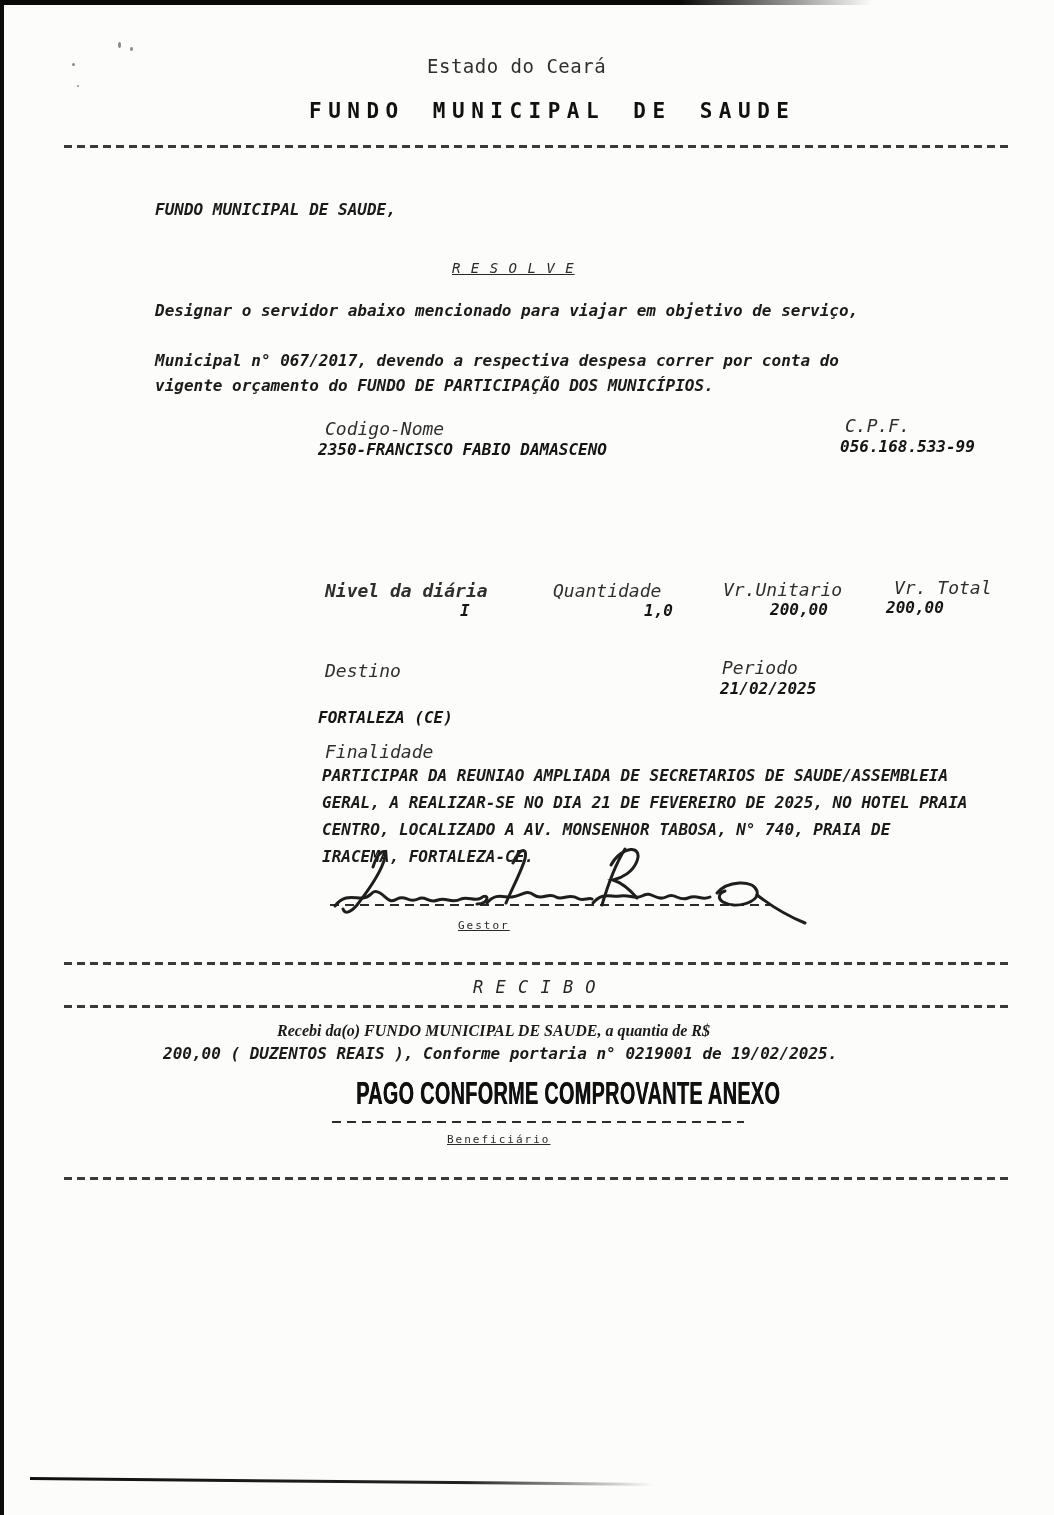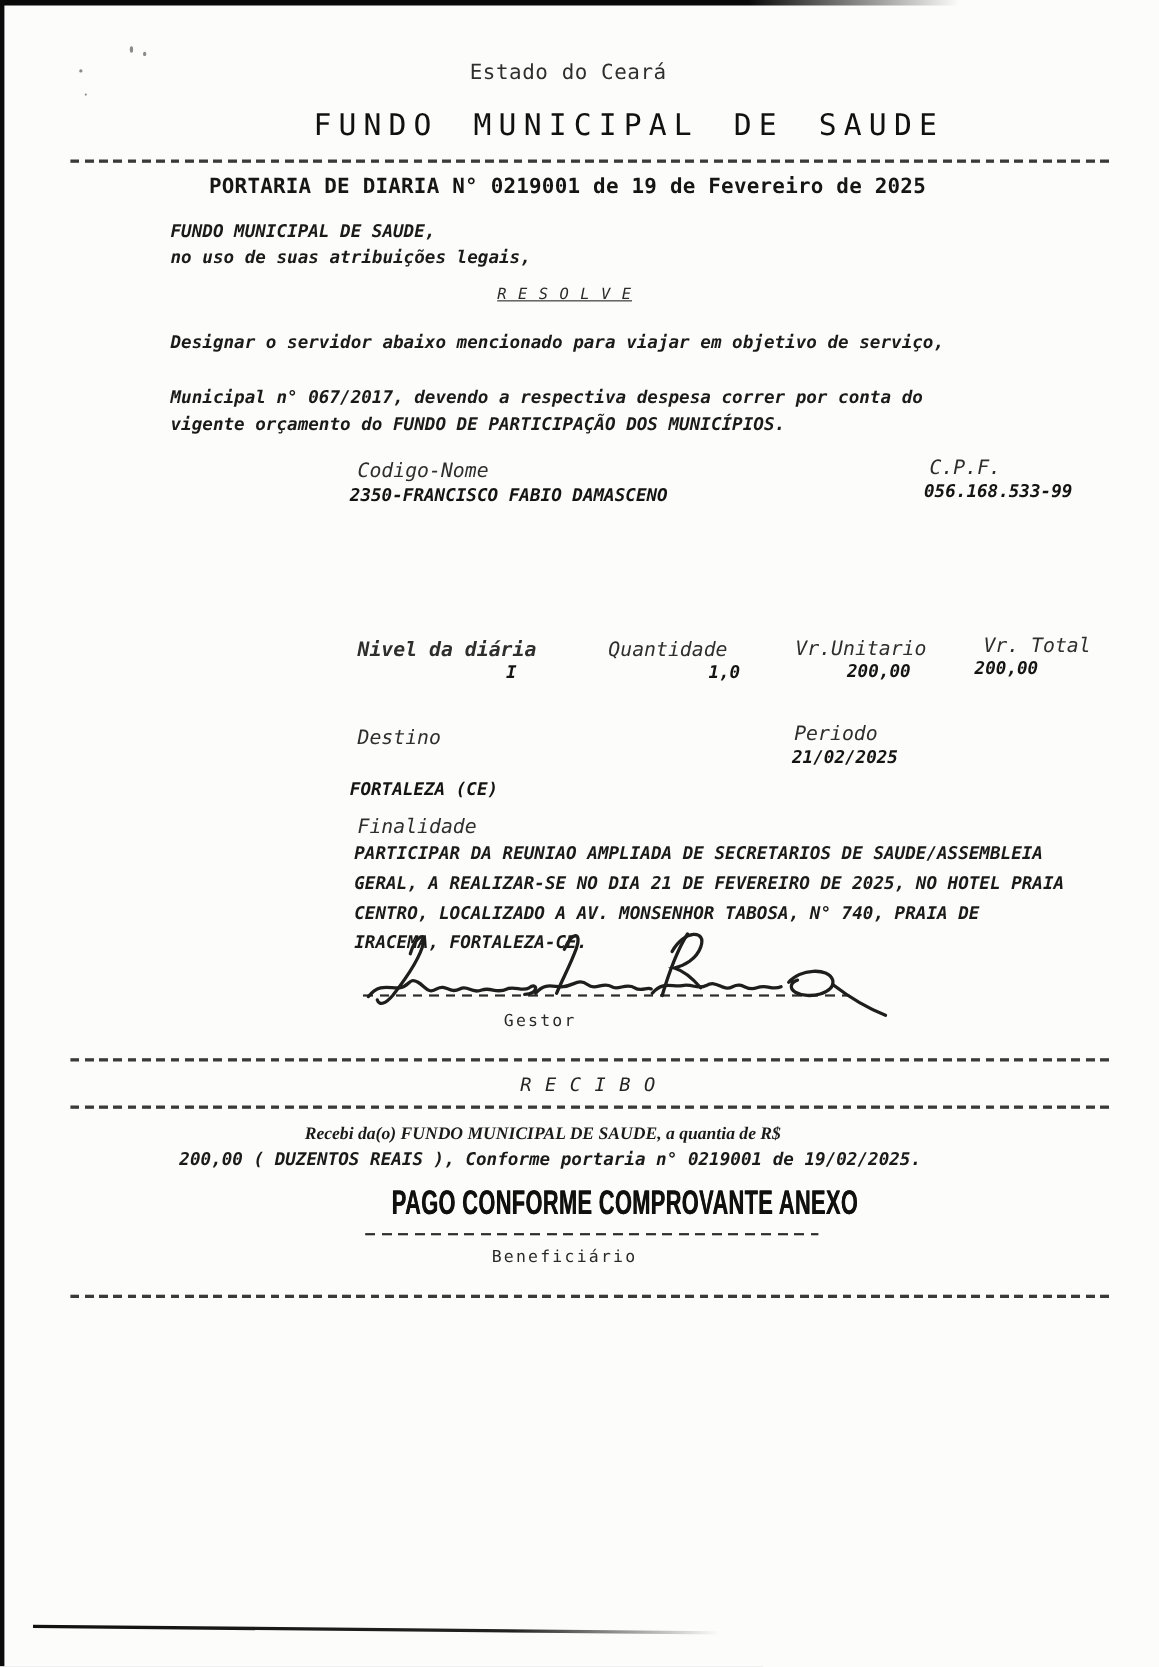--- a/index.html
+++ b/index.html
@@ -25,27 +25,27 @@
   .dash{position:absolute;height:3px;
     background:repeating-linear-gradient(90deg,#3a3a3a 0 8px,rgba(0,0,0,0) 8px 13px);}
   .dash.thin{height:2px;
     background:repeating-linear-gradient(90deg,#2c2c2c 0 9px,rgba(0,0,0,0) 9px 15px);}
 
   .t{position:absolute;white-space:pre;}
   .it{font-style:italic;}
   .b{font-weight:bold;}
 
   .state{font-size:19px;color:#2f2f2f;letter-spacing:0.5px;}
-  .org{font-size:27px;font-weight:normal;letter-spacing:6.5px;word-spacing:9px;color:#111;}
+  .org{font-size:21px;font-weight:bold;letter-spacing:6.5px;word-spacing:9px;color:#111;margin-left:24px;}
   .portaria{font-size:19px;font-weight:bold;letter-spacing:0.2px;color:#161616;}
   .body16{font-size:16px;line-height:25px;color:#1a1a1a;}
   .label{font-size:18px;color:#2e2e2e;}
   .value{font-size:16px;font-weight:bold;color:#141414;}
   .resolve{font-size:14px;color:#2a2a2a;letter-spacing:1px;text-decoration:underline;}
-  .roleline{font-size:15px;letter-spacing:2px;color:#2a2a2a;}
+  .roleline{font-size:11px;letter-spacing:2px;color:#2a2a2a;text-decoration:underline;}
   .recibo-h{font-size:17px;letter-spacing:1px;color:#262626;}
 
   .stamp{
     position:absolute;left:356px;top:1076px;
     font-family:"Liberation Sans", sans-serif;
     font-weight:bold;font-size:31px;color:#101010;
     transform:scaleX(0.64);transform-origin:left top;
     letter-spacing:0.5px;white-space:pre;
     text-shadow:0.6px 0 0 #101010;
   }
@@ -60,24 +60,22 @@
   <div class="edge-left"></div>
   <div class="stray-line"></div>
   <div class="speck" style="left:118px;top:42px;width:3px;height:6px;"></div>
   <div class="speck" style="left:72px;top:63px;width:3px;height:3px;"></div>
   <div class="speck" style="left:77px;top:85px;width:2px;height:2px;"></div>
   <div class="speck" style="left:130px;top:47px;width:3px;height:4px;"></div>
 
   <div class="t state" style="left:427px;top:55px;">Estado do Ceará</div>
   <div class="t org" style="left:285px;top:99px;">FUNDO MUNICIPAL DE SAUDE</div>
   <div class="dash" style="left:64px;top:145px;width:946px;"></div>
-  <div class="t portaria" style="left:190px;top:158px;">PORTARIA DE DIARIA N° 0219001 de 19 de Fevereiro de 2025</div>
 
   <div class="t body16 b it" style="left:155px;top:197px;">FUNDO MUNICIPAL DE SAUDE,</div>
-  <div class="t body16 b it" style="left:155px;top:221px;">no uso de suas atribuições legais,</div>
   <div class="t resolve it" style="left:452px;top:260px;">R E S O L V E</div>
 
   <div class="t body16 b it" style="left:155px;top:298px;">Designar o servidor abaixo mencionado para viajar em objetivo de serviço,</div>
   <div class="t body16 b it" style="left:155px;top:348px;">Municipal n° 067/2017, devendo a respectiva despesa correr por conta do</div>
   <div class="t body16 b it" style="left:155px;top:373px;">vigente orçamento do FUNDO DE PARTICIPAÇÃO DOS MUNICÍPIOS.</div>
 
   <div class="t label it" style="left:325px;top:418px;">Codigo-Nome</div>
   <div class="t label it" style="left:845px;top:415px;">C.P.F.</div>
   <div class="t value it" style="left:318px;top:440px;">2350-FRANCISCO FABIO DAMASCENO</div>
   <div class="t value it" style="left:840px;top:437px;">056.168.533-99</div>

